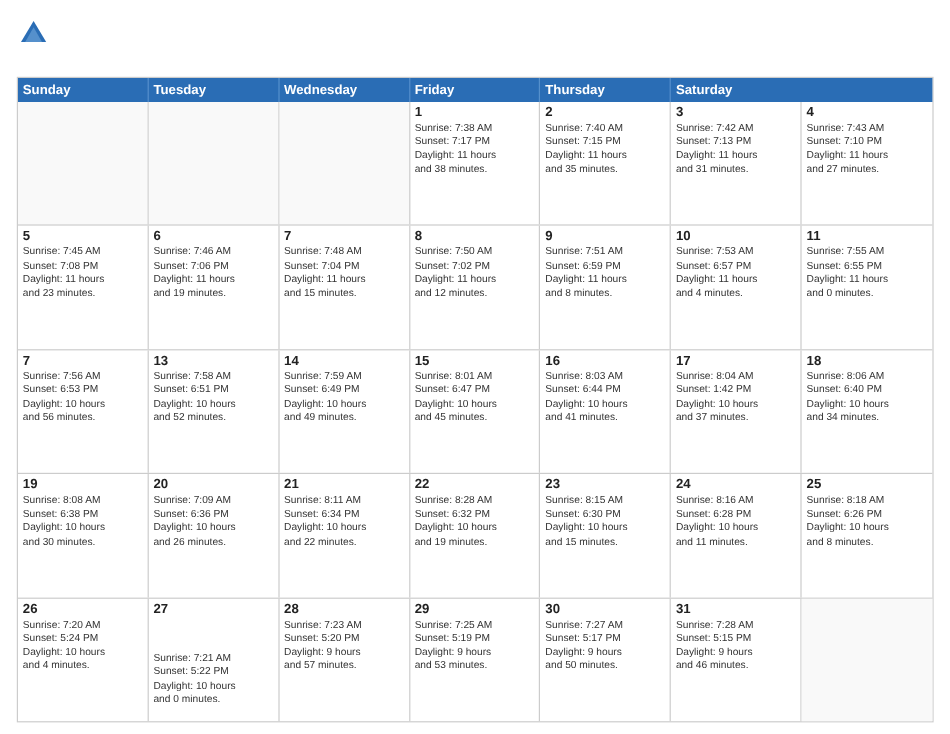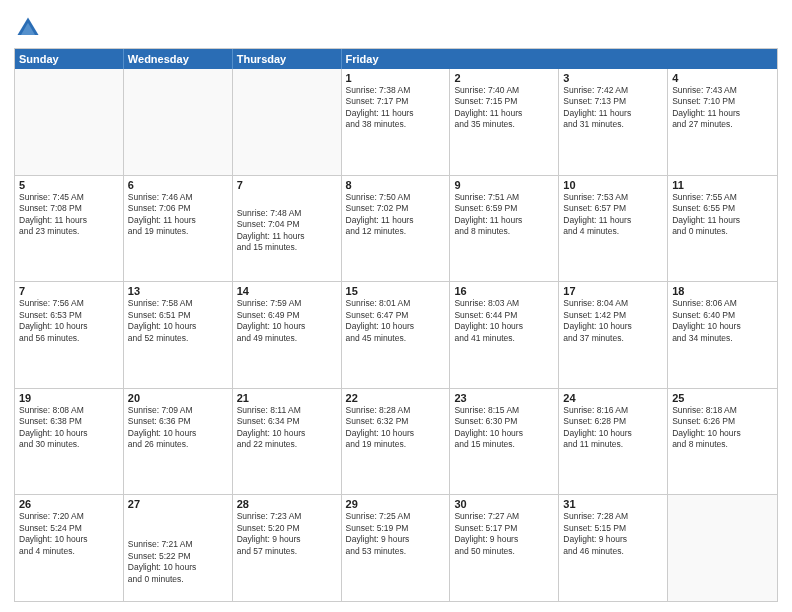--- a/index.html
+++ b/index.html
@@ -9,20 +9,21 @@
       width: 792px;
       height: 612px;
       overflow: hidden;
     }
     .page {
       width: 792px;
       height: 612px;
       padding: 10px 14px 10px 14px;
       display: flex;
       flex-direction: column;
+      gap: 16px;
     }
     .header {
       display: flex;
       align-items: flex-start;
       justify-content: space-between;
       margin-bottom: 6px;
     }
     .logo {
       display: flex;
       align-items: center;
@@ -134,23 +135,25 @@
     </div>
     <div class="title-block">
       <div class="month-title"></div>
       <div class="subtitle"></div>
     </div>
   </div>
 
   <div class="calendar">
     <div class="cal-header-row">
     <div class="cal-header-cell">Sunday</div>
+        <div class="cal-header-cell">Tuesday</div>
         <div class="cal-header-cell">Wednesday</div>
+        <div class="cal-header-cell">Friday</div>
         <div class="cal-header-cell">Thursday</div>
-        <div class="cal-header-cell">Friday</div>
+        <div class="cal-header-cell">Saturday</div>
       </div>
     <div class="cal-body">
     <div class="cal-row">
           <div class="cal-cell empty"></div>
           <div class="cal-cell empty"></div>
           <div class="cal-cell empty"></div>
           <div class="cal-cell">
             <div class="day-num">1</div>
             <div class="cell-info" style="white-space: pre-line;">Sunrise: 7:38 AM
 Sunset: 7:17 PM
@@ -189,21 +192,21 @@
           </div>
           <div class="cal-cell">
             <div class="day-num">6</div>
             <div class="cell-info" style="white-space: pre-line;">Sunrise: 7:46 AM
 Sunset: 7:06 PM
 Daylight: 11 hours
 and 19 minutes.</div>
           </div>
           <div class="cal-cell">
             <div class="day-num">7</div>
-            <div class="cell-info" style="white-space: pre-line; margin-top: 16px;">Sunrise: 7:48 AM
+            <div class="cell-info" style="white-space: pre-line;">Sunrise: 7:48 AM
 Sunset: 7:04 PM
 Daylight: 11 hours
 and 15 minutes.</div>
           </div>
           <div class="cal-cell">
             <div class="day-num">8</div>
             <div class="cell-info" style="white-space: pre-line;">Sunrise: 7:50 AM
 Sunset: 7:02 PM
 Daylight: 11 hours
 and 12 minutes.</div>

